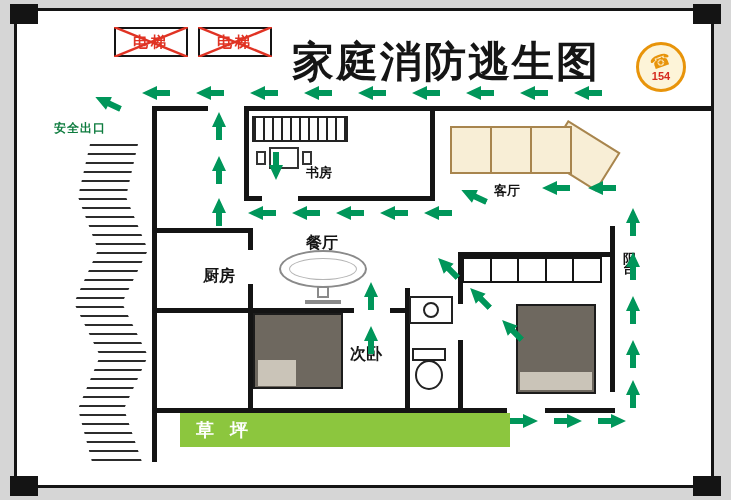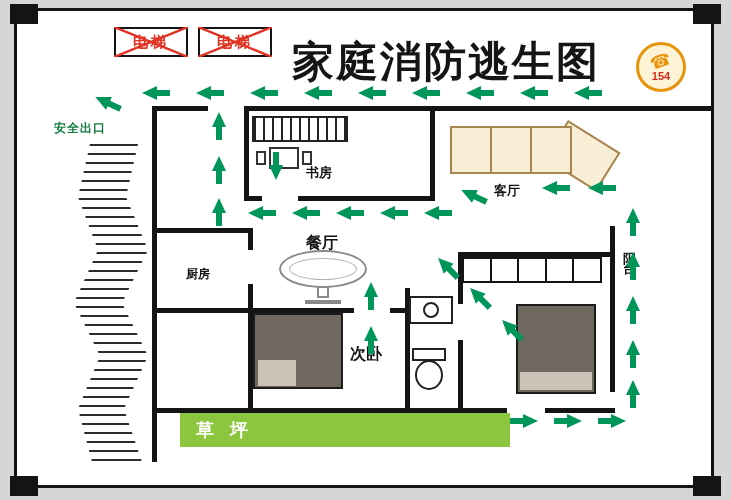--- a/index.html
+++ b/index.html
@@ -196,21 +196,21 @@
 
   <div class="room-label" style="left:306px;top:233px;font-size:16px;">餐厅</div>
   <div class="dining-table">
     <div class="top">
         <div class="inner"></div>
       </div>
     <div class="stem"></div>
     <div class="base"></div>
   </div>
 
-  <div class="room-label" style="left:186px;top:266px;font-size:12px;">厨房</div>
+  <div class="room-label" style="left:203px;top:266px;font-size:16px;">厨房</div>
 
   <div class="bed" id="bed-second">
       <div class="pillow"></div>
     </div>
   <div class="room-label" style="left:350px;top:344px;font-size:16px;">次卧</div>
 
   <div class="basin">
       <div class="bowl"></div>
     </div>
   <div class="toilet">

